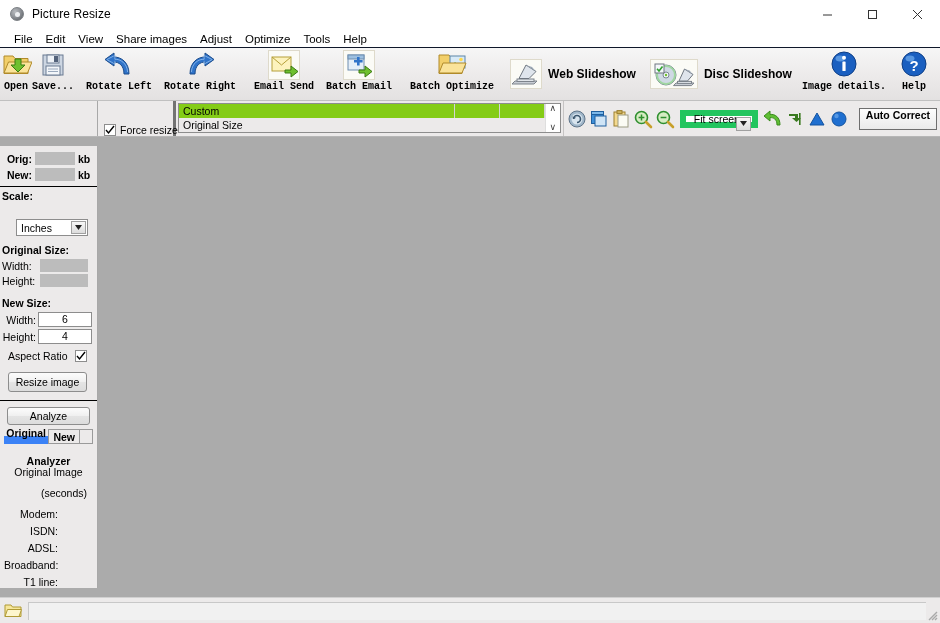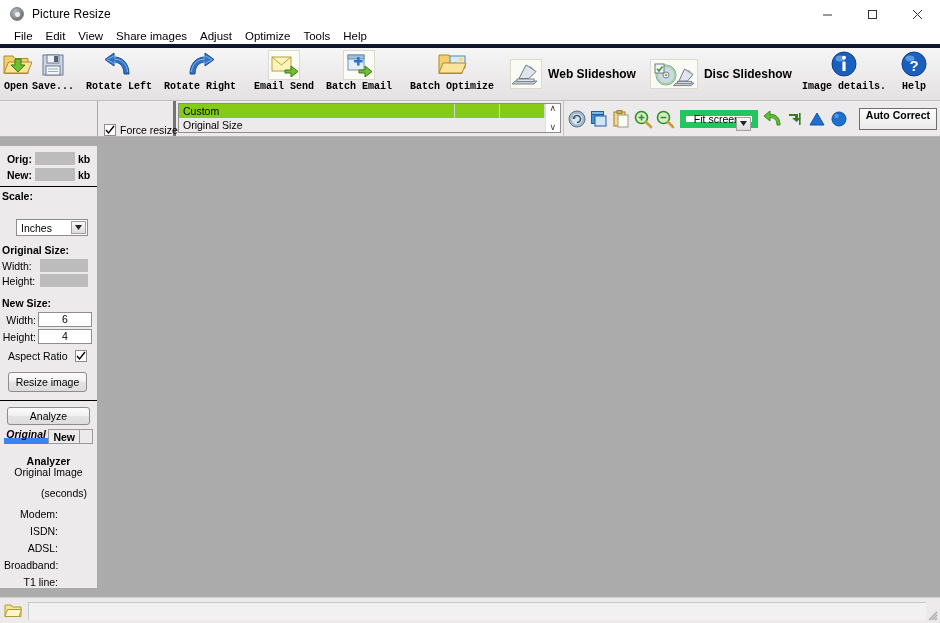--- a/index.html
+++ b/index.html
@@ -55,21 +55,21 @@
     background: #ffffff;
   }
   .win-btn svg { display: block; }
 
   
   .menubar {
     height: 20px; flex: 0 0 20px;
     background: #ffffff;
     display: flex; align-items: flex-end;
     padding-left: 8px;
-    border-bottom: 4px solid #0f172a;
+    border-bottom: 1px solid #0f172a;
   }
   .menu-item {
     font-size: 11.5px; color: #000;
     padding: 2px 6px; margin-right: 1px;
     white-space: nowrap;
   }
 
   
   .toolbar {
     height: 53px; flex: 0 0 53px;
@@ -241,21 +241,21 @@
     border: 1px solid #8d8d8d; border-radius: 3px;
     display: flex; align-items: center; justify-content: center;
     font-size: 10.5px; color: #000;
   }
   .tabs { display: flex; align-items: flex-end; height: 16px; }
   .tab {
     height: 15px; display: flex; align-items: center; justify-content: center;
     font-size: 10.5px; font-weight: bold; color: #000;
     background: #eceaea;
   }
-  .tab.active { border-bottom: 6px solid #3b82f6; font-style: italic; }
+  .tab.active { border-bottom: 8px solid #3b82f6; }
   .tab.inactive {
     border: 1px solid #9a9a9a; border-bottom: 1px solid #9a9a9a;
     background: #eceaea;
   }
   .tab-stub {
     width: 14px; height: 15px;
     border: 1px solid #9a9a9a; border-left: 0;
     background: #eceaea;
   }
   .center-txt { text-align: center; }

